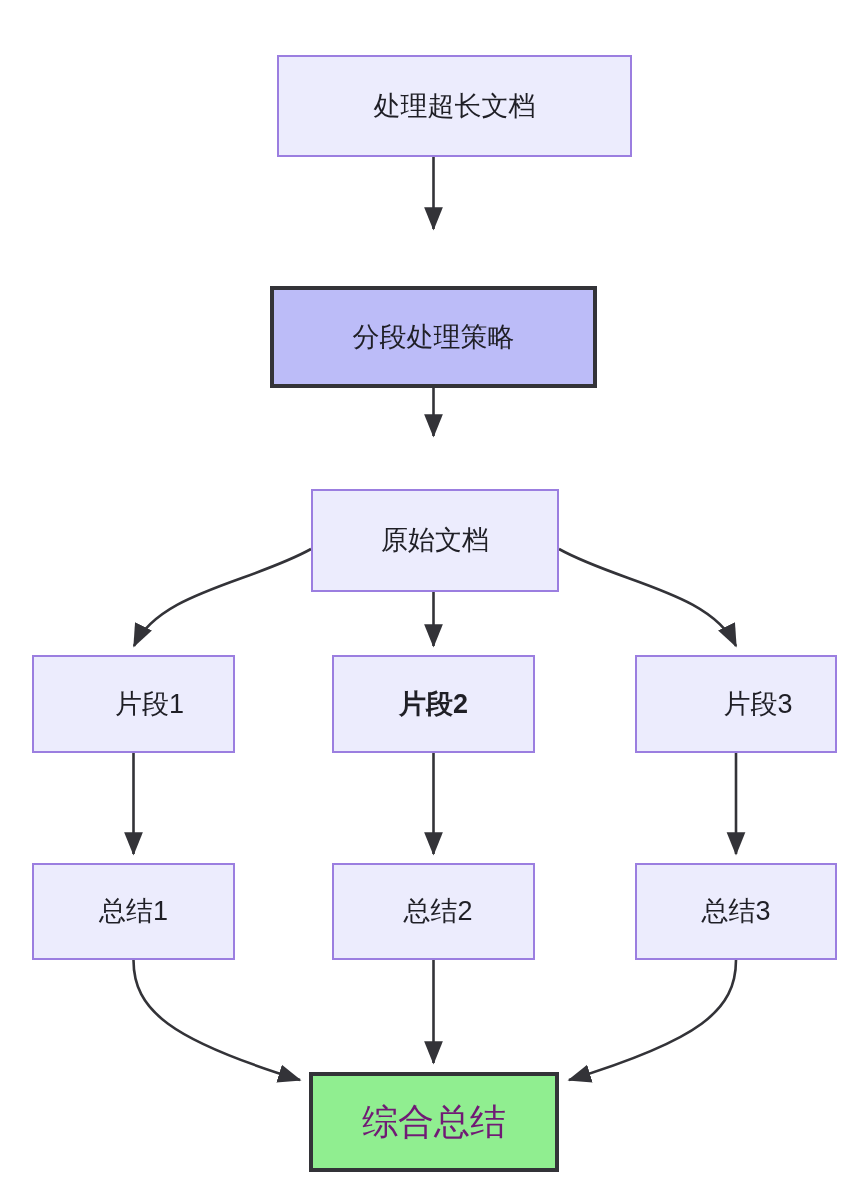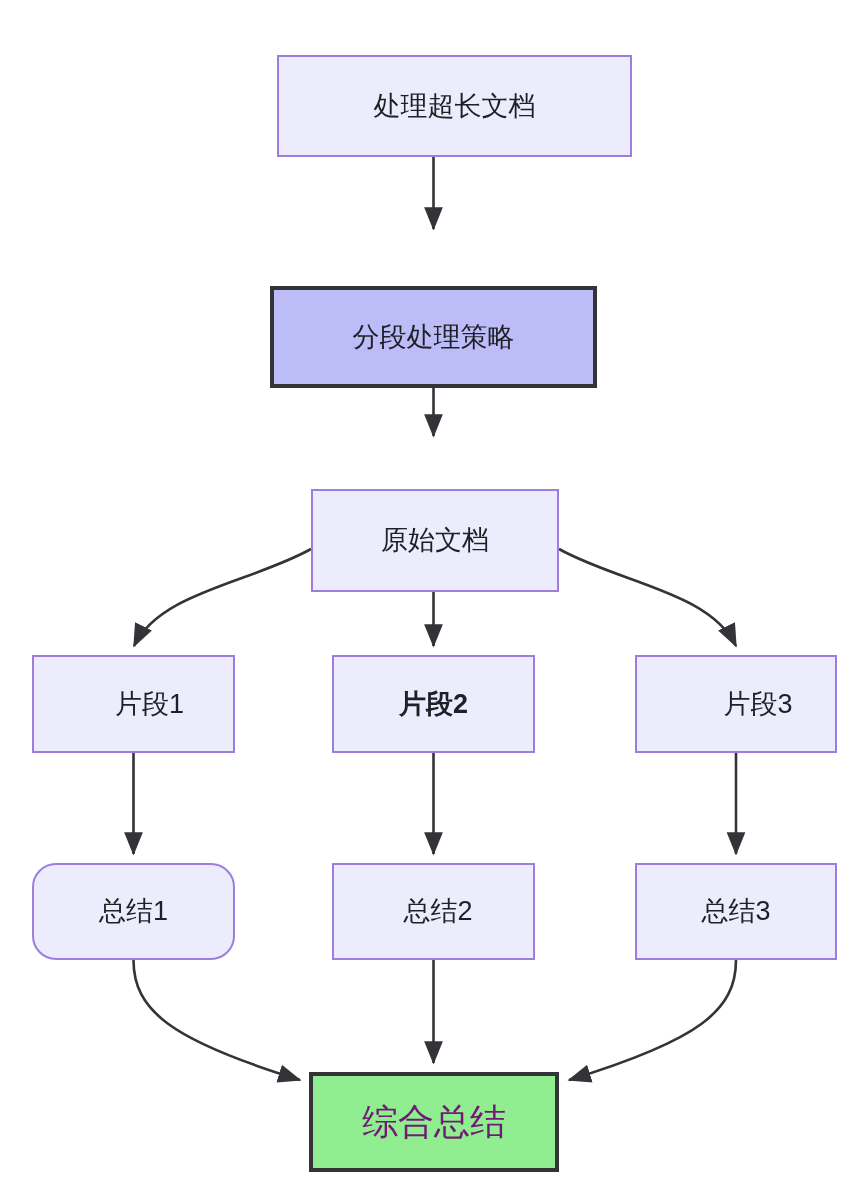--- a/index.html
+++ b/index.html
@@ -115,21 +115,21 @@
   </div>
 
   <div class="node default" style="left:332px; top:655px; width:203px; height:98px;font-weight:bold;">
     <span class="node-label">片段2</span>
   </div>
 
   <div class="node default" style="left:635px; top:655px; width:202px; height:98px;padding-left:44px;">
     <span class="node-label">片段3</span>
   </div>
 
-  <div class="node default" style="left:32px; top:863px; width:203px; height:97px;border-radius:24px;">
+  <div class="node default" style="left:32px; top:863px; width:203px; height:97px;">
     <span class="node-label">总结1</span>
   </div>
 
   <div class="node default" style="left:332px; top:863px; width:203px; height:97px;padding-left:9px;">
     <span class="node-label">总结2</span>
   </div>
 
   <div class="node default" style="left:635px; top:863px; width:202px; height:97px;">
     <span class="node-label">总结3</span>
   </div>

